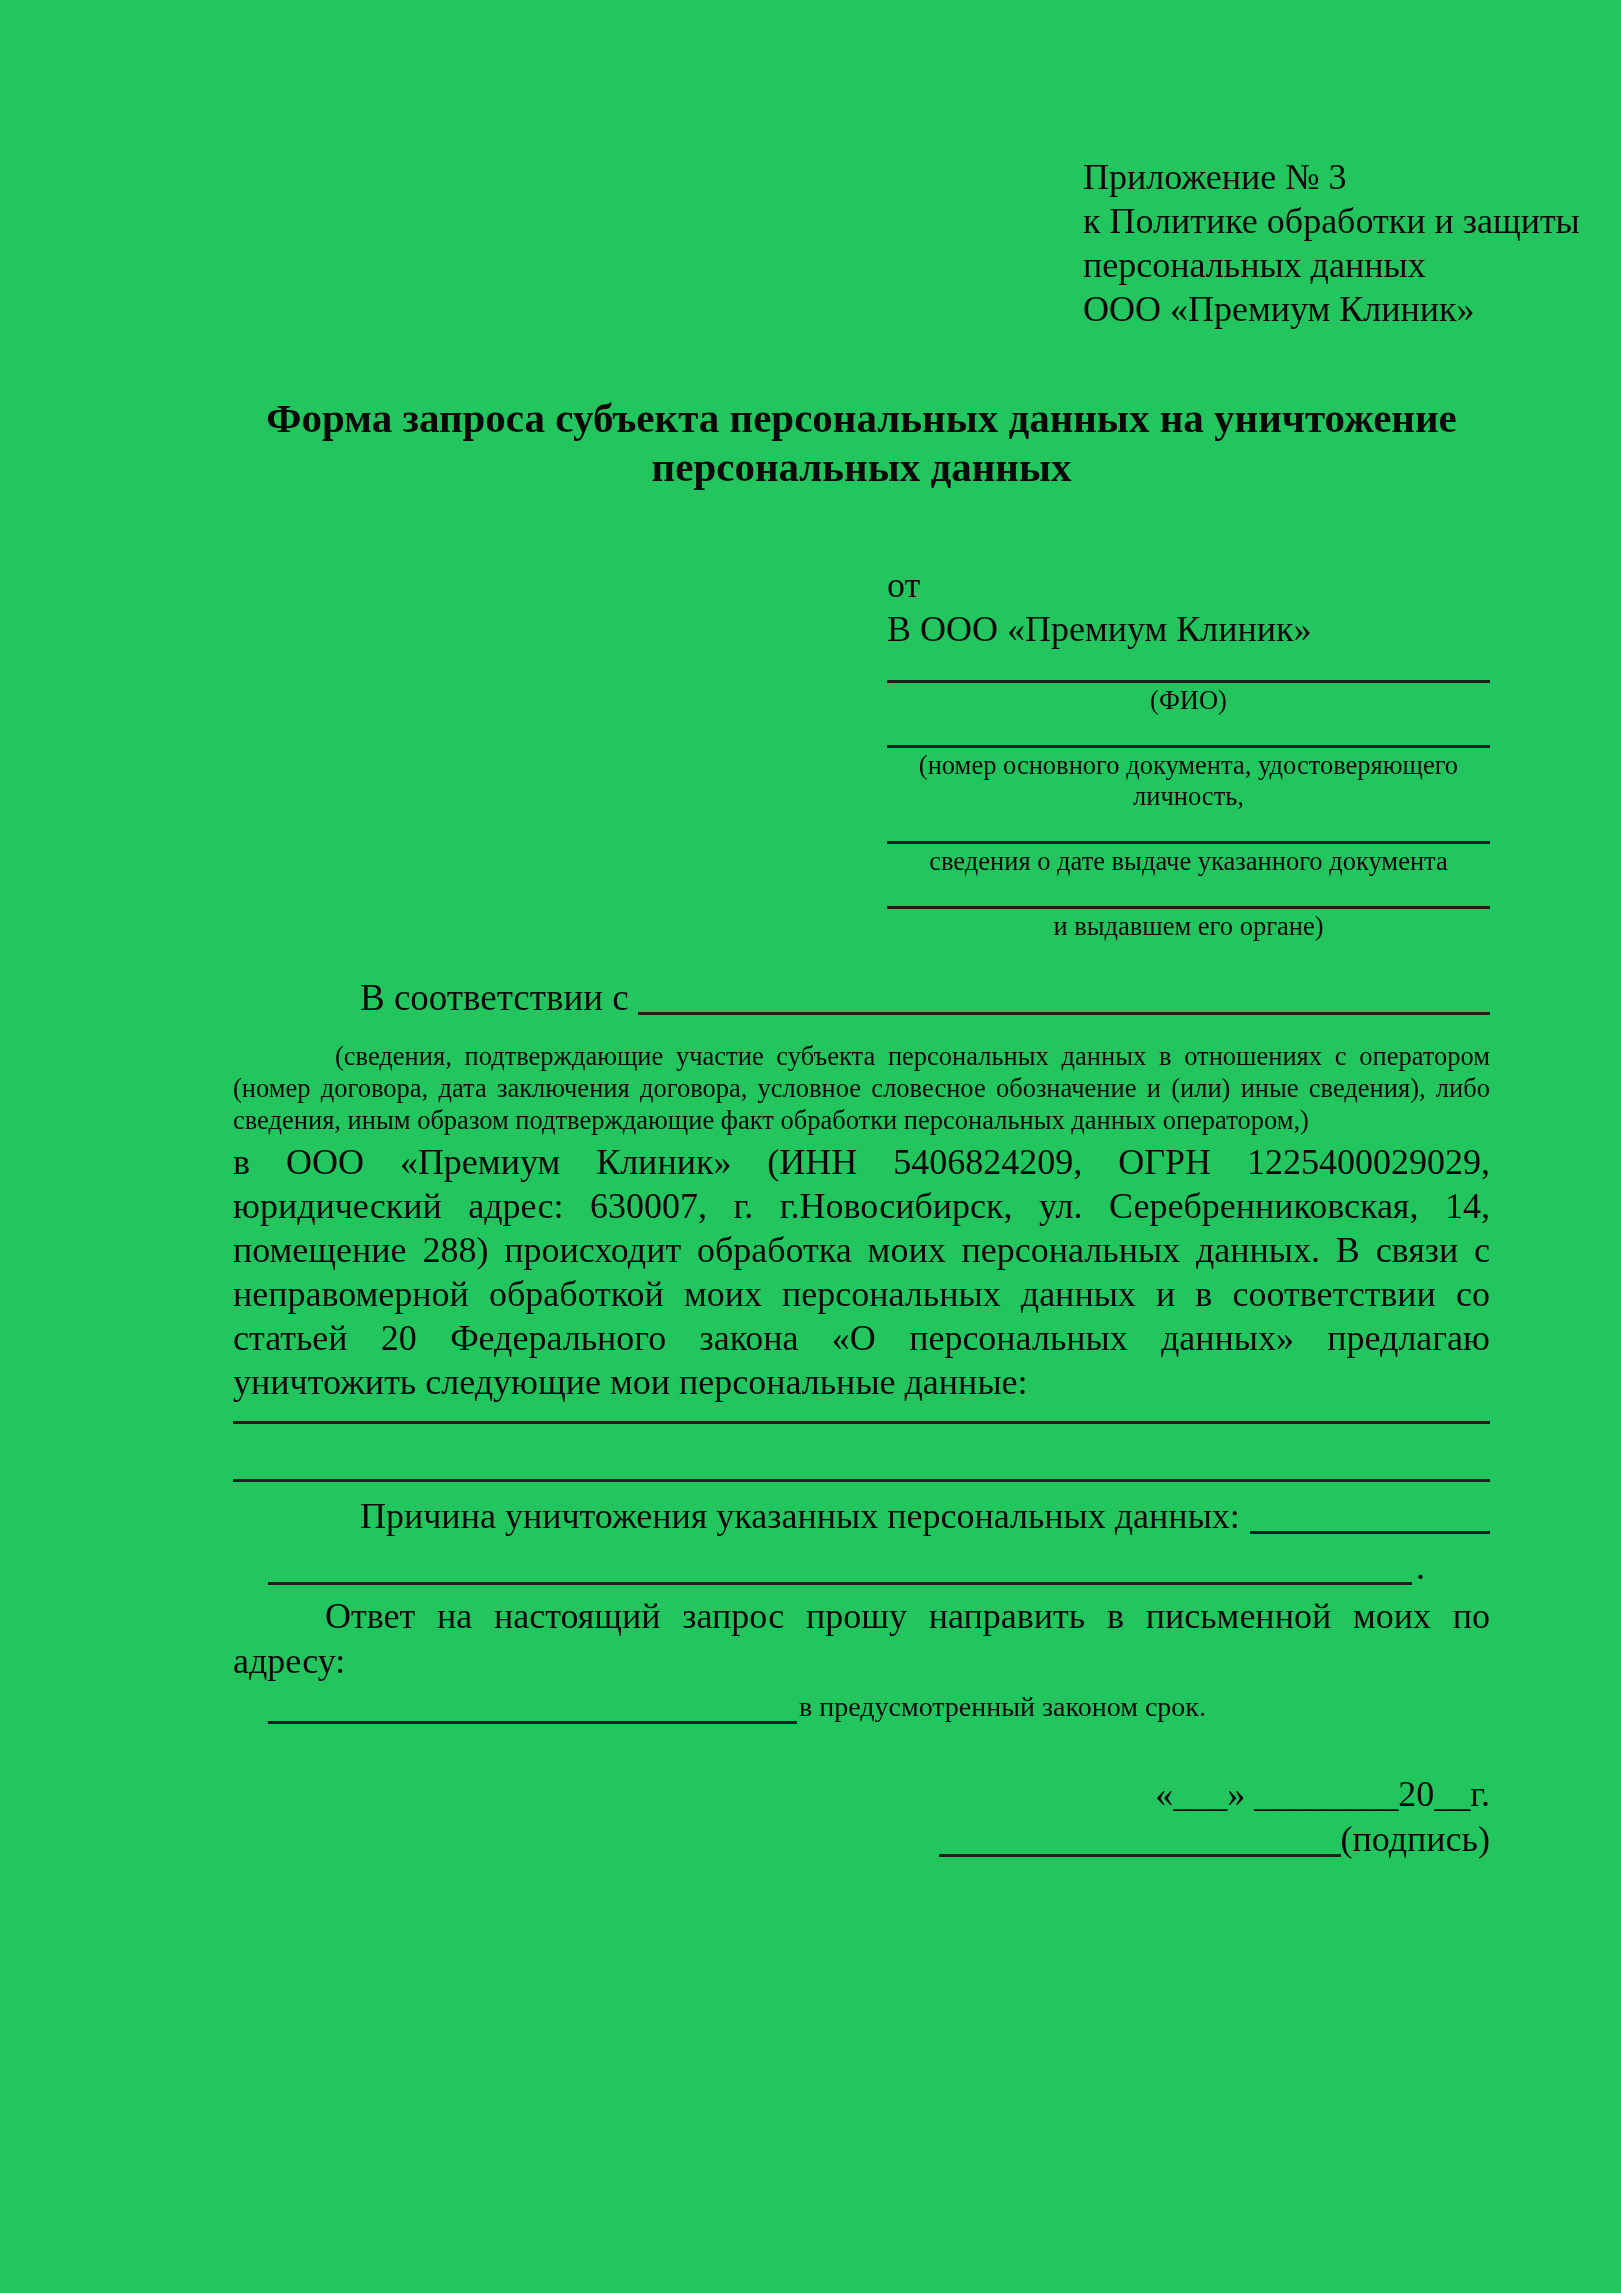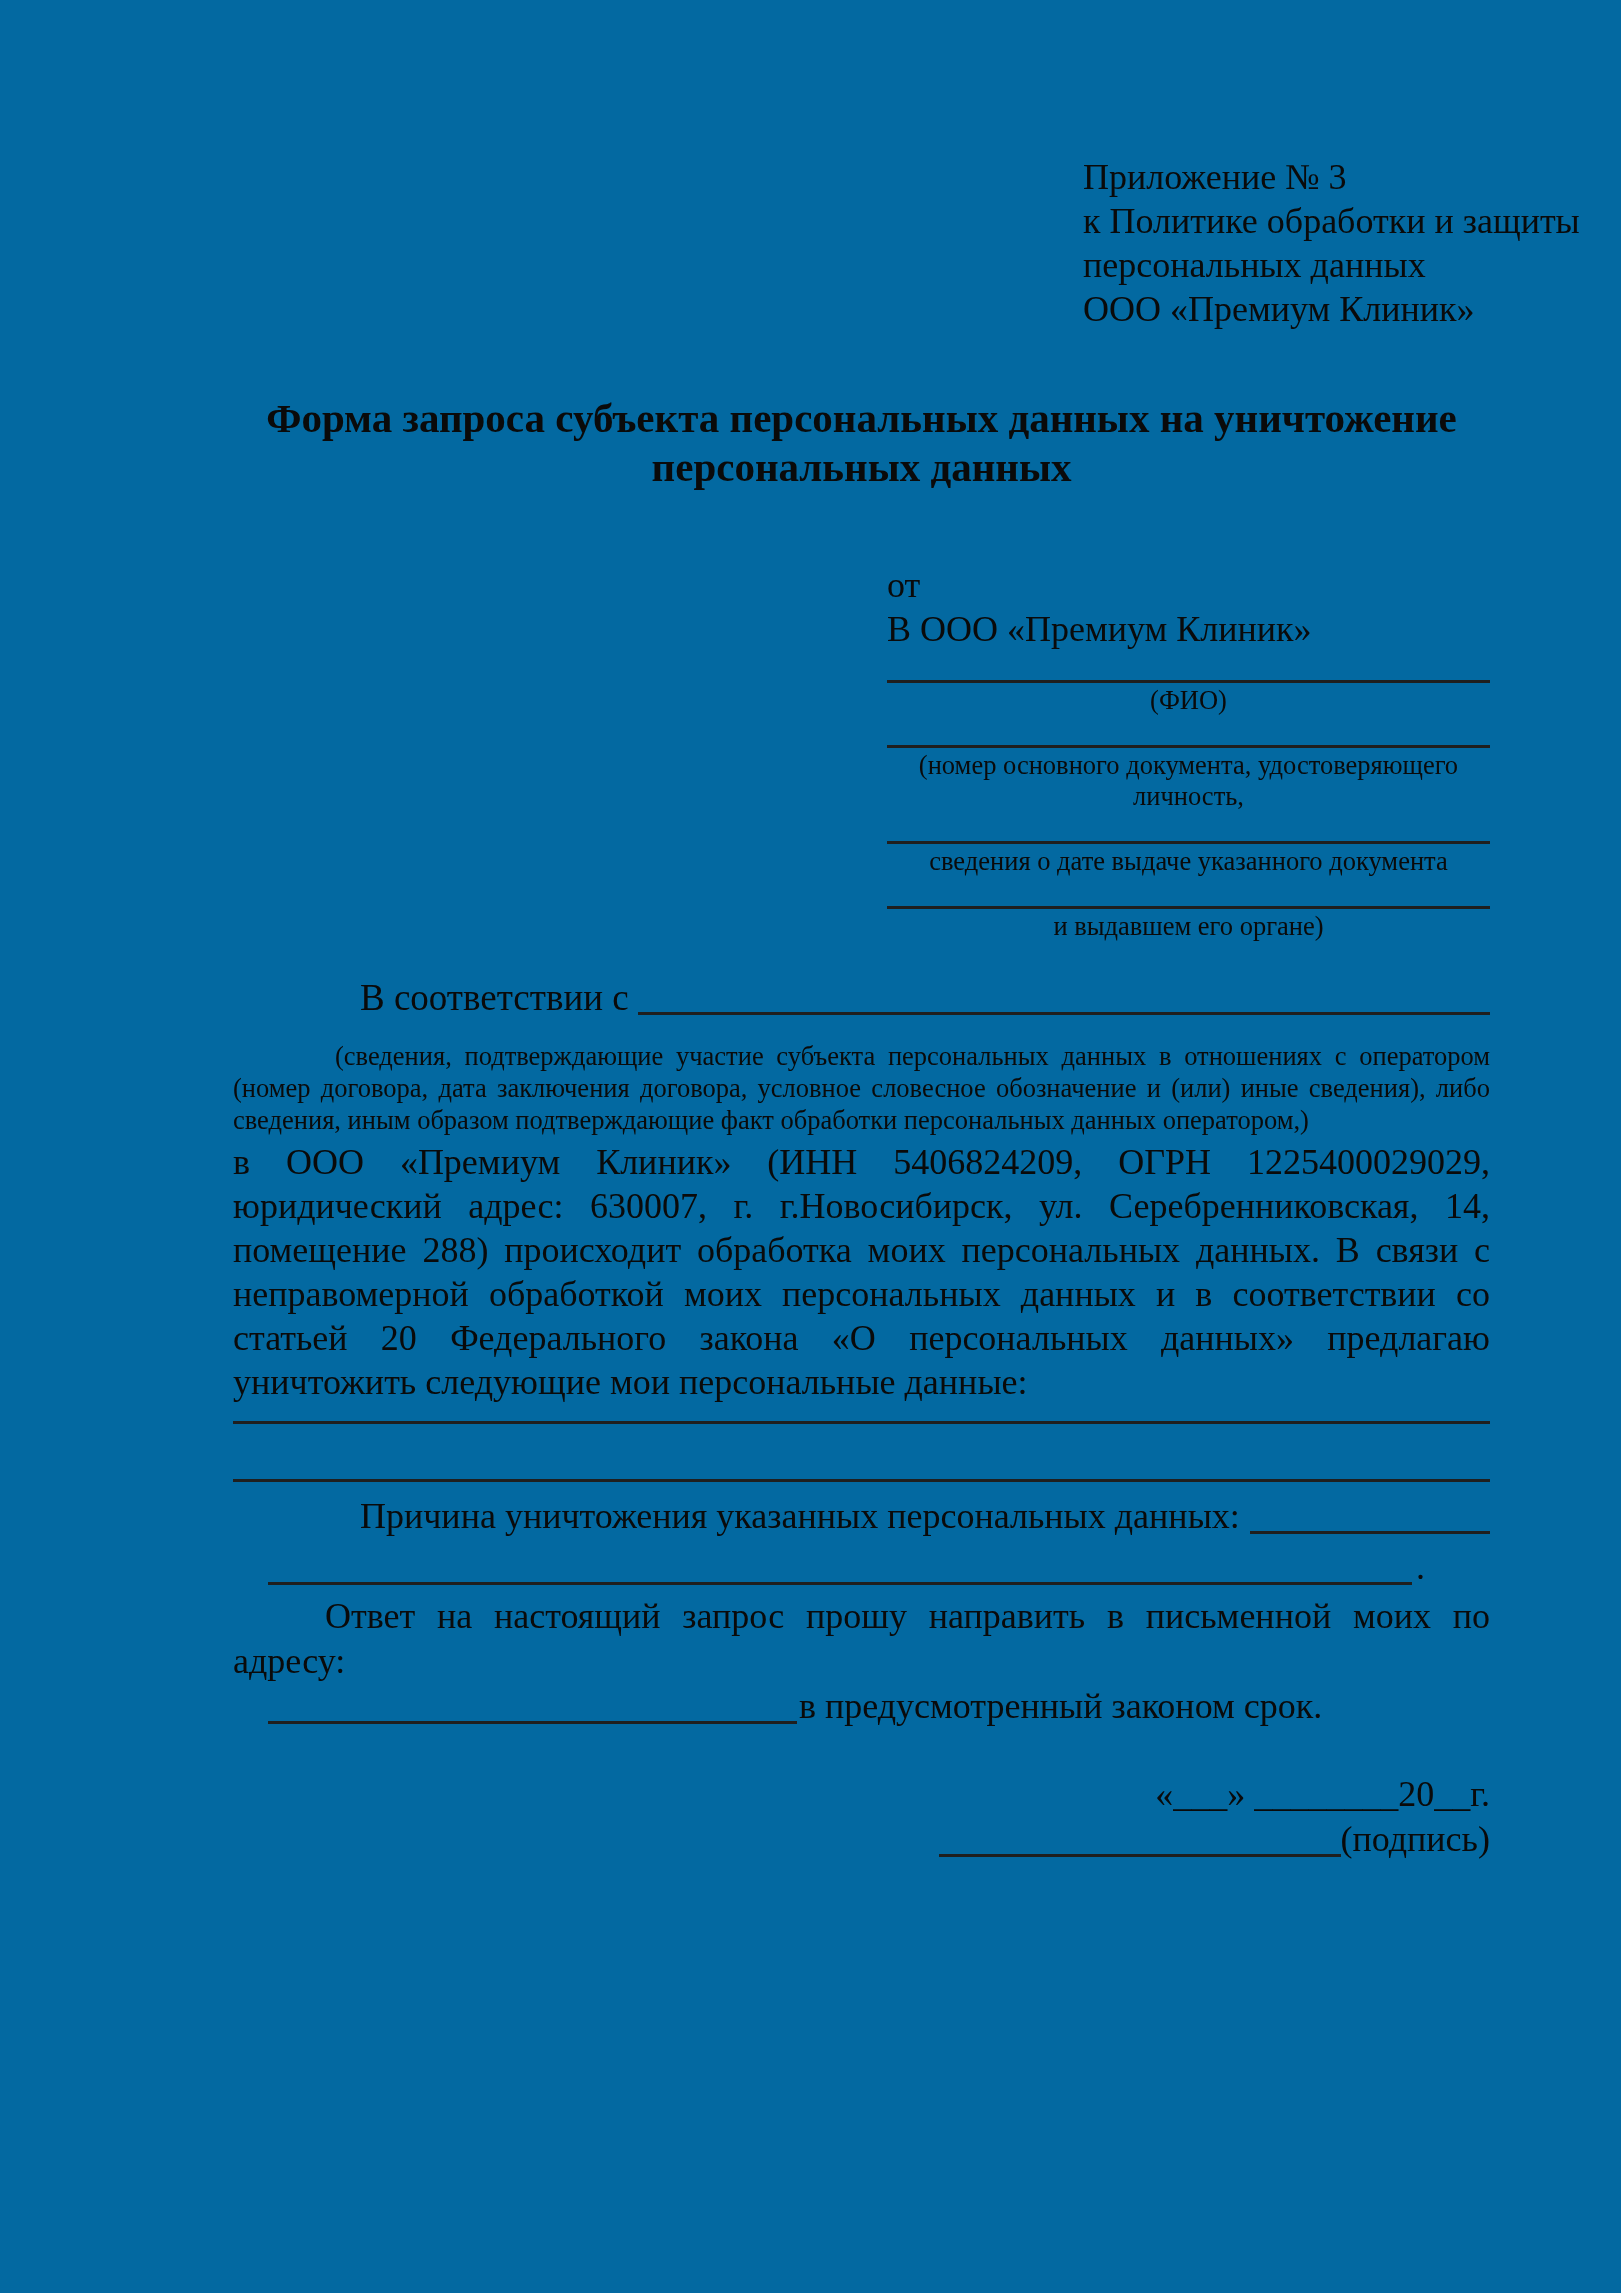--- a/index.html
+++ b/index.html
@@ -5,21 +5,21 @@
   html, body {
     margin: 0;
     padding: 0;
     background: #ffffff;
   }
   .page {
     position: relative;
     width: 1621px;
     height: 2294px;
     margin: 0;
-    background: #0369a1;
+    background: #22c55e;
     color: #0a0a0a;
     font-family: "Liberation Serif", "DejaVu Serif", serif;
     box-sizing: border-box;
     padding: 155px 131px 0 233px;
     overflow: hidden;
   }
 
   
   .doc-header {
     margin-left: 850px;
@@ -109,21 +109,21 @@
 
   .answer {
     margin-top: 3.9px;
     font-size: 36px;
     line-height: 45px;
     text-indent: 92px;
     text-align: justify;
     text-align-last: justify;
   }
   .answer2 {
-    font-size: 36px;
+    font-size: 28px;
     line-height: 45px;
   }
   .answer2 .fill { flex: 0 0 529px; margin-left: 0; margin-right: 2px; }
 
   .bottom {
     margin-top: 43px;
     font-size: 36px;
     line-height: 45px;
     justify-content: space-between;
     align-items: flex-end;

